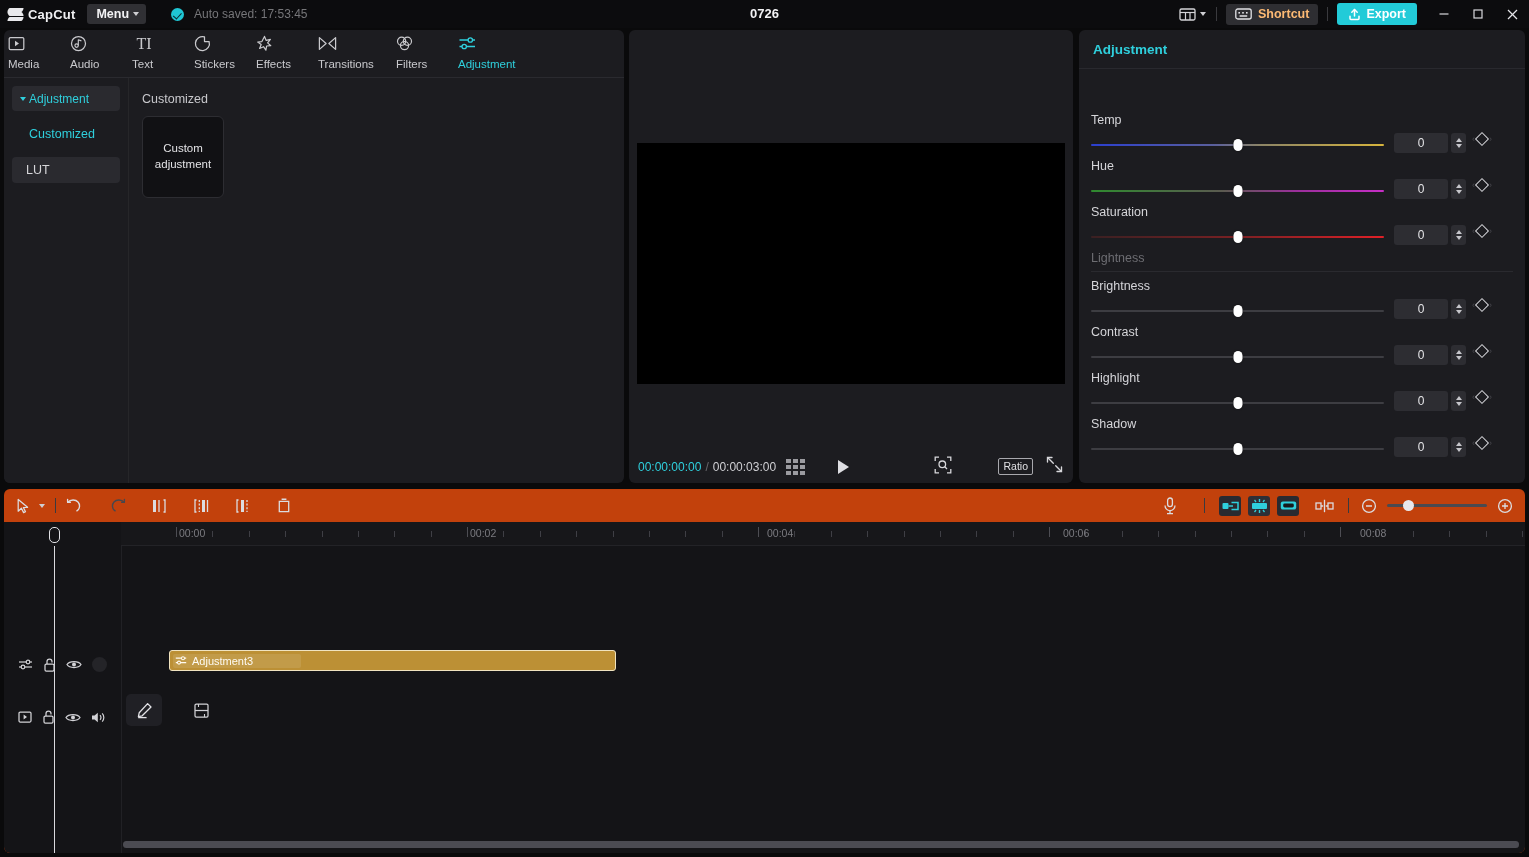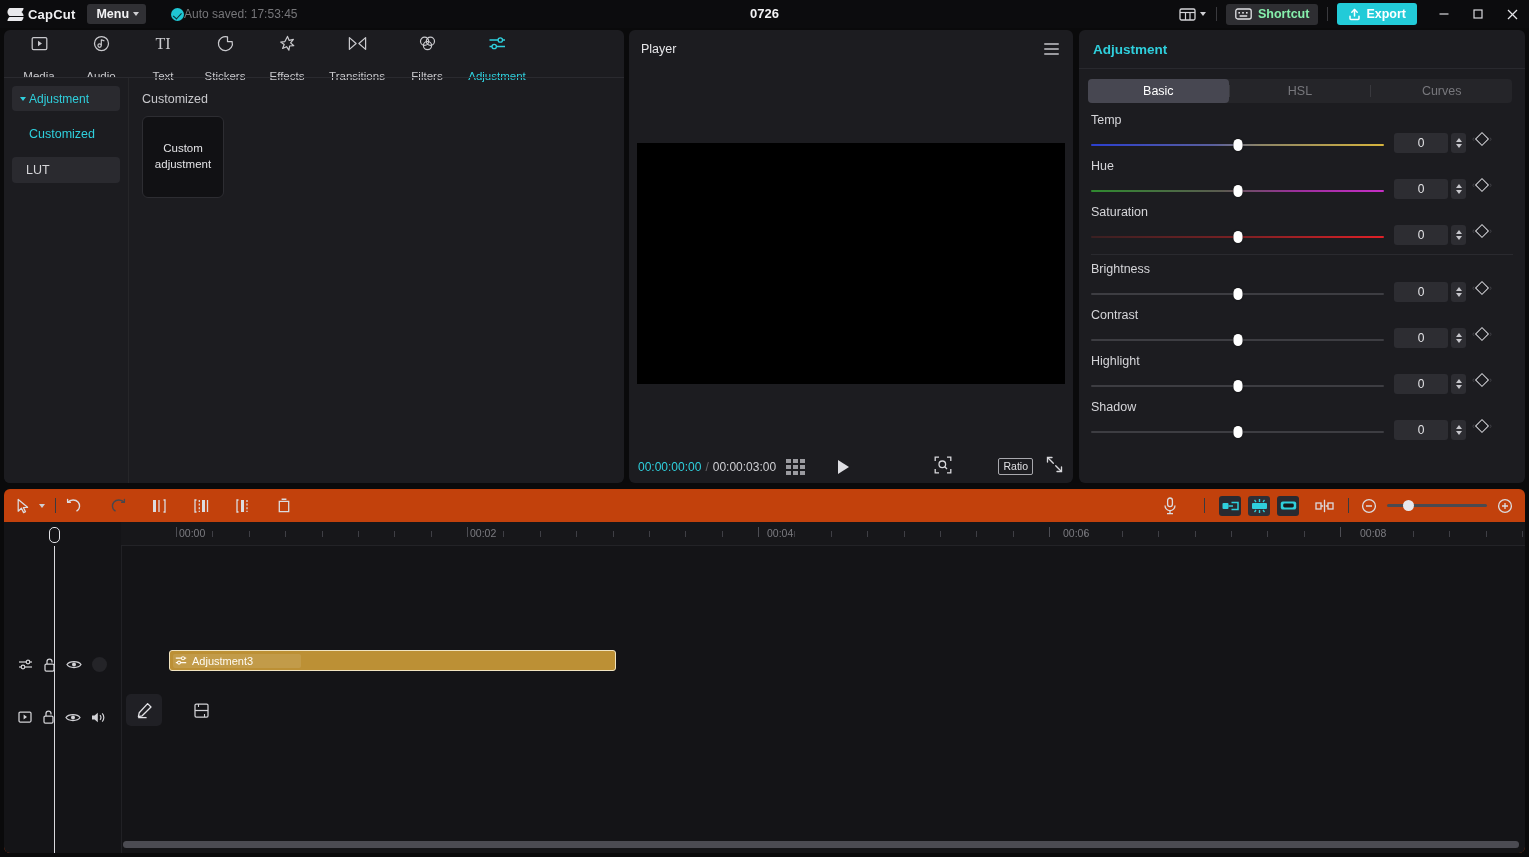--- a/index.html
+++ b/index.html
@@ -26,57 +26,57 @@
   .tb-logo .mark i:nth-child(1){ top:0; transform:skewX(-26deg); }
   .tb-logo .mark i:nth-child(2){ top:4.5px; transform:skewX(26deg); }
   .tb-logo .mark i:nth-child(3){ top:9px; transform:skewX(-26deg); }
   .tb-logo .name{ font-size:13px; font-weight:bold; color:#f0f0f2; letter-spacing:.2px;}
   .menu-btn{
     margin-left:12px; height:20px; padding:0 7px 0 9px; background:#303034;
     border-radius:3px; display:flex; align-items:center; gap:4px;
     font-size:12.5px; font-weight:bold; color:#f2f2f4; cursor:pointer;
   }
   .caret-d{ width:0;height:0;border-left:3.5px solid transparent;border-right:3.5px solid transparent;border-top:4px solid #cfcfd3; }
-  .autosave{ margin-left:25px; display:flex; align-items:center; gap:0; }
+  .autosave{ margin-left:25px; display:flex; align-items:center; gap:10px; }
   .autosave .chk{
     width:13px;height:13px;border-radius:50%;background:#1fc6d4;position:relative;
   }
   .autosave .chk::after{
     content:""; position:absolute; left:3.5px; top:3px; width:4px; height:6.5px;
     border:solid #0c2b30; border-width:0 1.6px 1.6px 0; transform:rotate(42deg);
   }
   .autosave .txt{ font-size:12px; color:#767679; }
   .tb-right{ position:absolute; right:0; top:0; height:28px; display:flex; align-items:center; }
   .tb-layout{ display:flex; align-items:center; gap:4px; padding:0 10px; cursor:pointer; }
   .tb-sep{ width:1px;height:14px;background:#3a3a3e; }
   .shortcut-btn{
     display:flex; align-items:center; gap:6px; height:21px; padding:0 9px;
     background:#2e2e32; border-radius:3px; margin:0 9px; cursor:pointer;
-    font-size:12.5px; font-weight:bold; color:#86efac;
+    font-size:12.5px; font-weight:bold; color:#fdba74;
   }
   .export-btn{
     display:flex; align-items:center; gap:5px; height:22px; padding:0 11px;
     background:#22cbd8; border-radius:3px; margin:0 10px 0 9px; cursor:pointer;
     font-size:12.5px; font-weight:bold; color:#ffffff;
   }
   .win-btn{ width:34px;height:28px;display:flex;align-items:center;justify-content:center;cursor:pointer; }
   .doc-title{
     position:absolute; left:0; top:0; width:1529px; height:28px; line-height:28px;
     text-align:center; font-size:13px; font-weight:bold; color:#f3f3f5; pointer-events:none;
   }
 
   
   .left-panel{
     position:absolute; left:4px; top:30px; width:620px; height:453px;
     background:#1c1c20; border-radius:6px; overflow:hidden;
   }
   .nav-tabs{ position:absolute; left:0; top:0; width:620px; height:47px; display:flex; align-items:flex-start; padding-left:4px;}
   .nav-tab{
-    width:62px; padding-top:4px; display:flex; flex-direction:column; align-items:center;
-    gap:17px; cursor:pointer; color:#c9c9cd;
+    width:62px; padding-top:4px; display:flex; flex-direction:column; align-items:flex-start;
+    gap:5px; cursor:pointer; color:#c9c9cd;
   }
   .nav-tab.wide{ width:78px; }
   .nav-tab.active{ color:#2fd0dd; }
   .nav-tab .ico{ height:19px; display:flex; align-items:center; justify-content:center; }
   .nav-tab .lbl{ font-size:11.5px; white-space:nowrap; }
   .nav-divider{ position:absolute; left:0; top:47px; width:620px; height:1px; background:#2a2a2f; }
 
   .sub-nav{
     position:absolute; left:0; top:48px; width:125px; height:405px;
     background:#1c1c20; border-right:1px solid #262629; padding-top:8px;
@@ -394,28 +394,20 @@
       <div class="content-head">Customized</div>
       <div class="card-row">
         <div class="preset-card">
           <span>Custom adjustment</span>
         </div>
       </div>
     </div>
   </div>
 
   <div class="player-panel">
-    <div class="player-head">
-      <span class="ttl">Player</span>
-      <span class="burger">
-          <i></i>
-          <i></i>
-          <i></i>
-        </span>
-    </div>
     <div class="player-stage">
       <div class="video-surface"></div>
     </div>
     <div class="player-ctrls">
       <span class="tc-cur">00:00:00:00</span>
       <span class="tc-sep">/</span>
       <span class="tc-tot">00:00:03:00</span>
       <span class="grid-ic">
         <span>
             <i></i>
@@ -455,33 +447,20 @@
           </svg>
         </span>
       </span>
     </div>
   </div>
 
   <div class="right-panel">
     <div class="rp-head">Adjustment</div>
     <div class="rp-head-line"></div>
 
-    <div class="seg-tabs">
-      <div class="seg-tab active">
-        <span>Basic</span>
-      </div>
-      <div class="seg-div"></div>
-      <div class="seg-tab">
-        <span>HSL</span>
-      </div>
-      <div class="seg-div"></div>
-      <div class="seg-tab">
-        <span>Curves</span>
-      </div>
-    </div>
 
     <div class="sliders">
 
       <div class="slider-row">
         <span class="name">Temp</span>
         <span class="track-wrap">
           <span class="track" id="trk-temp" style="background: linear-gradient(90deg, rgb(43, 63, 208) 0%, rgb(90, 95, 156) 42%, rgb(141, 133, 102) 58%, rgb(214, 180, 61) 100%);"></span>
           <span class="knob" id="knb-temp" style="left: 146.5px;"></span>
         </span>
         <span class="num-box">0</span>
@@ -525,20 +504,21 @@
             <i class="up"></i>
             <i class="dn"></i>
           </span>
         <span class="kf">
           <span class="ch">‹</span>
           <span class="dia"></span>
           <span class="ch">›</span>
         </span>
       </div>
 
+      <div class="group-label">Lightness</div>
       <div class="sec-divider"></div>
 
       <div class="slider-row">
         <span class="name">Brightness</span>
         <span class="track-wrap">
           <span class="track"></span>
           <span class="knob" id="knb-bri" style="left: 146.5px;"></span>
         </span>
         <span class="num-box">0</span>
         <span class="stepper">

